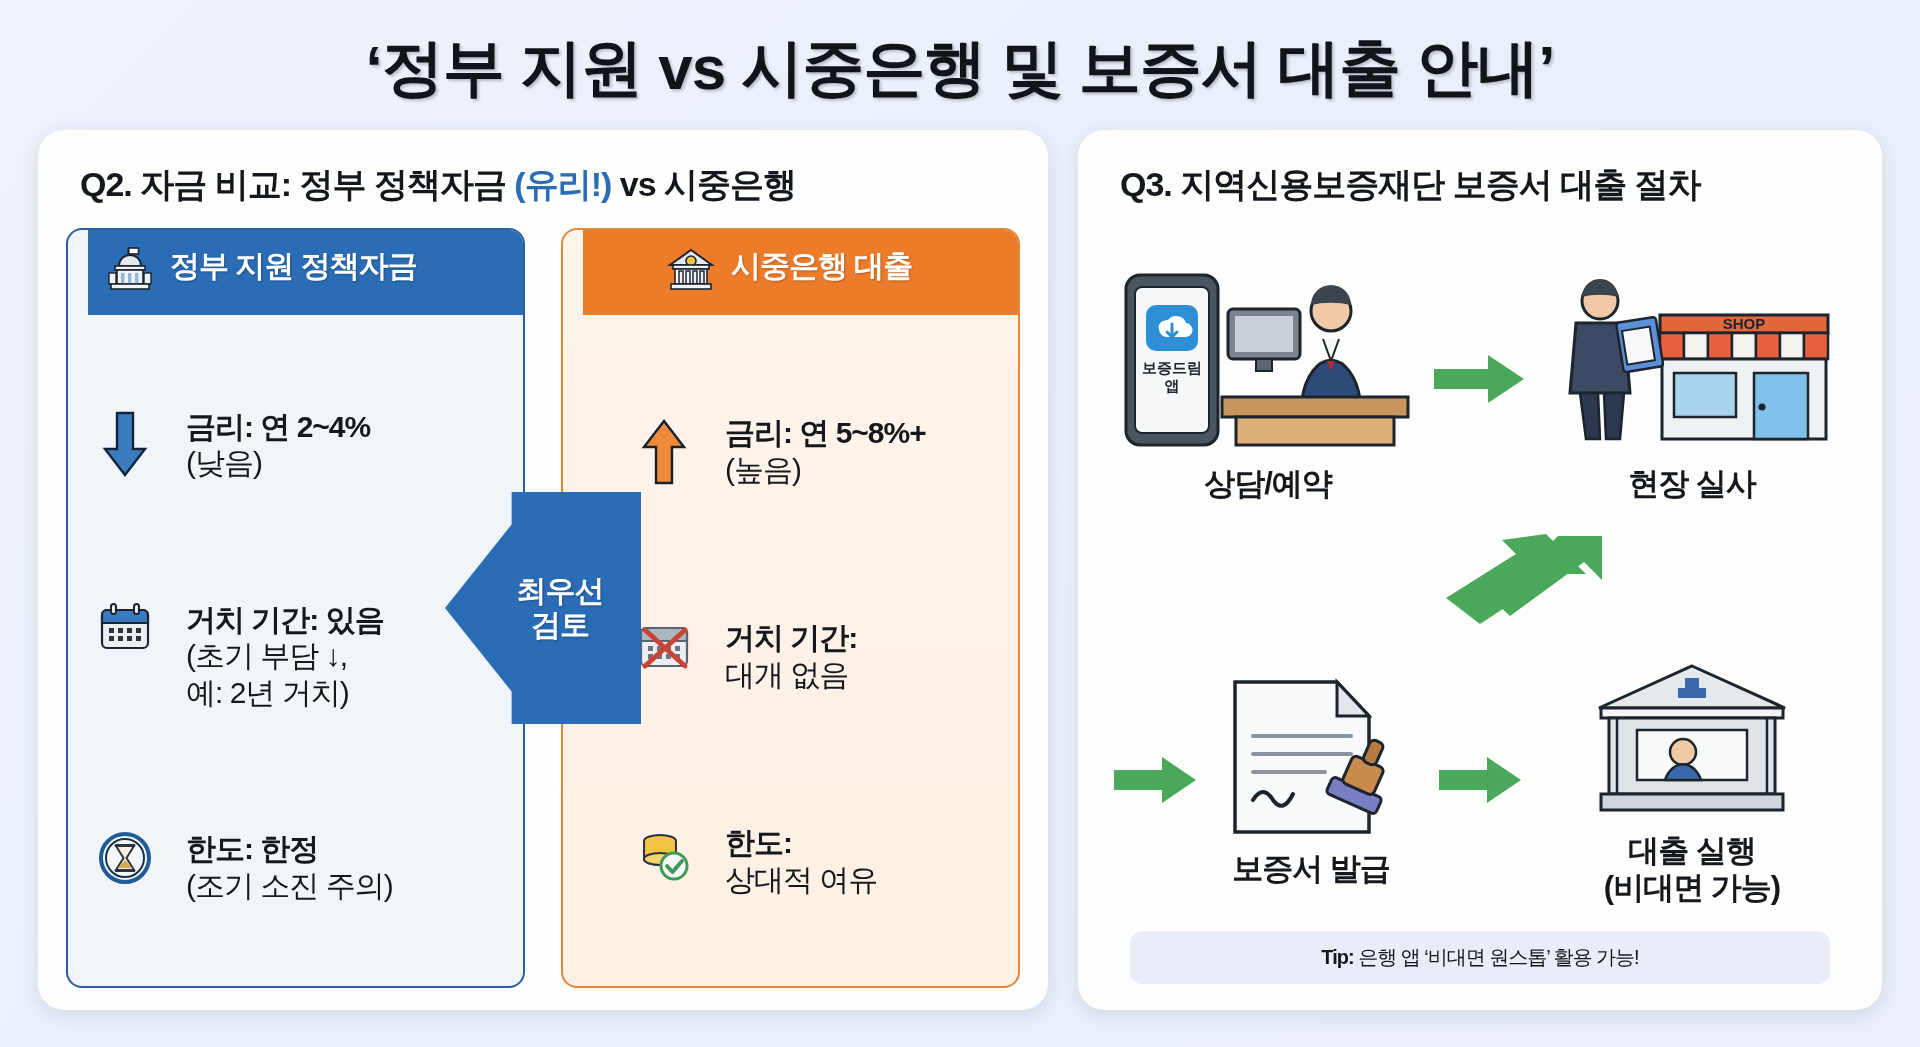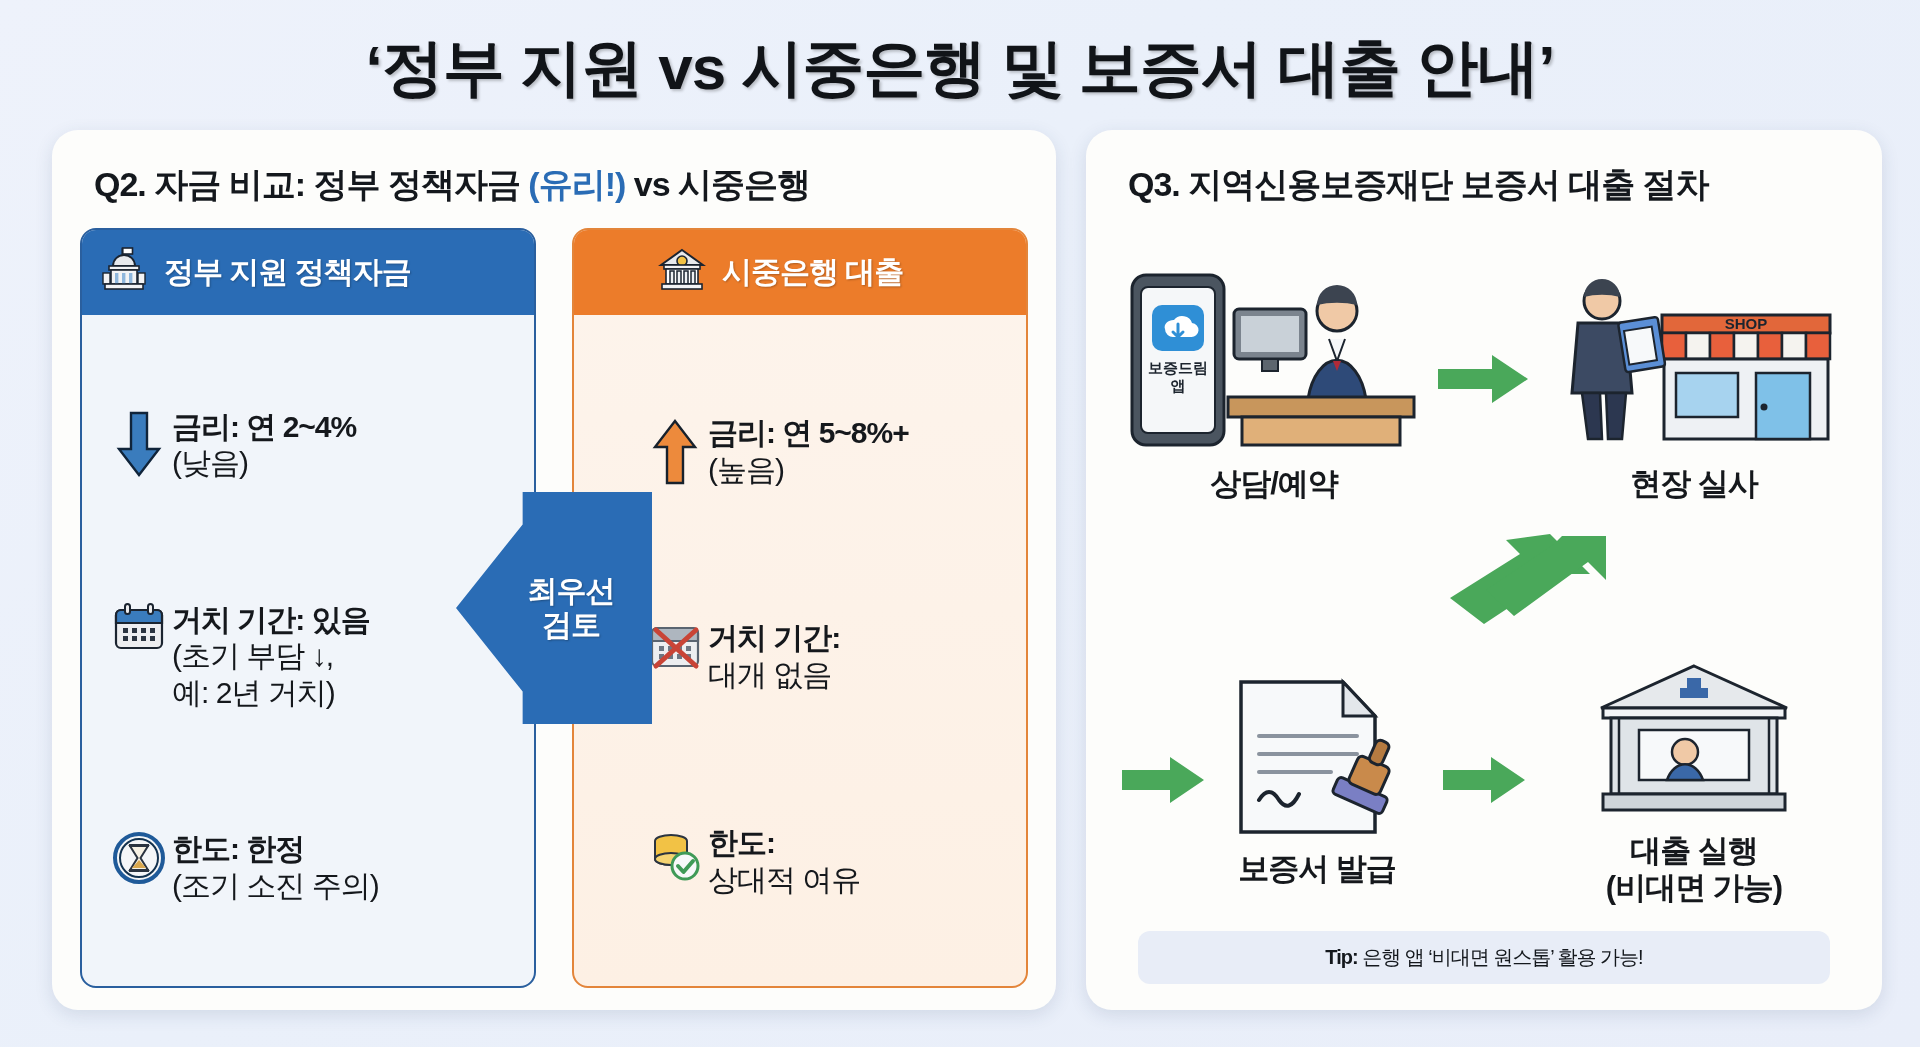--- a/index.html
+++ b/index.html
@@ -14,21 +14,21 @@
     font-size: 62px;
     font-weight: bold;
     color: #111418;
     letter-spacing: -1px;
     padding-top: 26px;
     text-shadow: 2px 2px 3px rgba(0,0,0,0.22);
   }
   #panels {
     display: flex;
     gap: 30px;
-    padding: 20px 38px 0 52px;
+    padding: 20px 38px 0 38px;
     height: 900px;
   }
   .panel {
     background: #fdfdfb;
     border-radius: 26px;
     box-shadow: 0 5px 18px rgba(40,60,100,0.13);
     padding: 26px 28px 22px 28px;
   }
   #panel-left { width: 1010px; display: flex; flex-direction: column; }
   #panel-right { flex: 1; display: flex; flex-direction: column; }
@@ -53,35 +53,36 @@
     flex: 1;
     border-radius: 16px;
     overflow: hidden;
     display: flex;
     flex-direction: column;
     border: 2px solid;
   }
   #card-gov { border-color: #2a5f9e; background: #f1f5fa; }
   #card-bank { border-color: #e3853a; background: linear-gradient(180deg,#fdf4ec 0%,#fdf0e4 100%); }
   .cmp-head {
-    display: flex; align-items: center; gap: 16px;
+    display: flex; align-items: flex-start; gap: 16px;
     padding: 16px 18px;
     font-size: 30px; font-weight: bold; color: #ffffff;
     letter-spacing: -1px;
     text-shadow: 1px 1px 2px rgba(0,0,0,0.25);
+    margin-left: 20px;
   }
   #card-gov .cmp-head { background: #2a6cb5; }
   #card-bank .cmp-head { background: #ec7c2a; }
   .cmp-body {
     flex: 1;
     padding: 34px 22px 22px 22px;
     display: flex; flex-direction: column;
     justify-content: space-around;
   }
-  .cmp-row { display: flex; align-items: flex-start; gap: 4px; }
+  .cmp-row { display: flex; align-items: flex-start; gap: 32px; }
   .cmp-icon { width: 58px; min-width: 58px; display: flex; justify-content: center; }
   .cmp-text { font-size: 30px; line-height: 1.22; letter-spacing: -1px; color: #15181c; }
   .cmp-text .t1 { font-weight: bold; display: block; }
   .cmp-text .t2 { display: block; font-weight: normal; }
   #gov-rows .cmp-row { padding-left: 6px; }
   #bank-rows .cmp-row { padding-left: 50px; }
 
   
   #center-badge {
     position: absolute;

